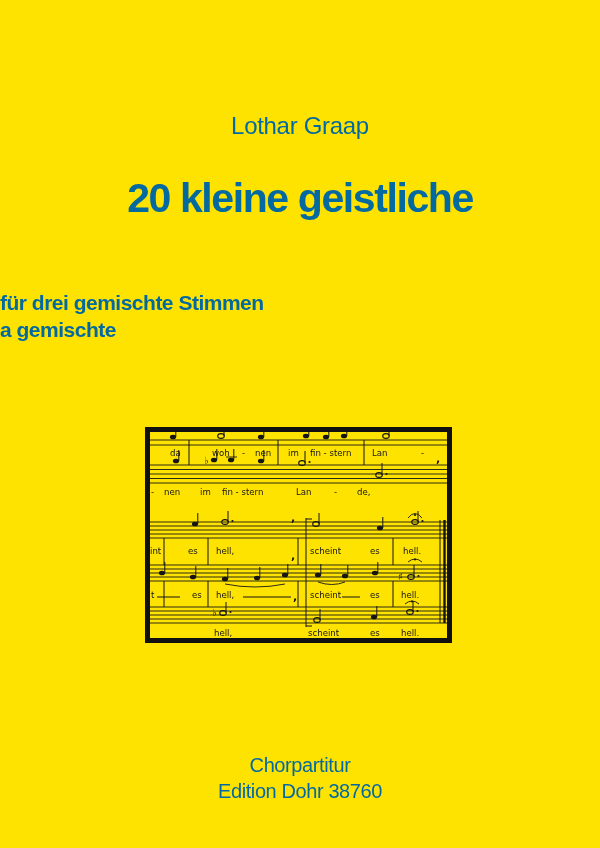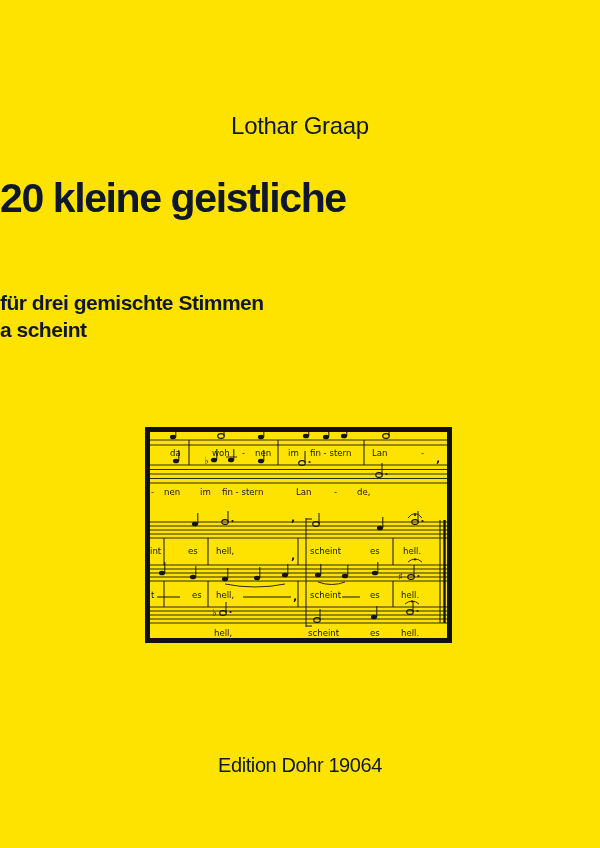--- a/index.html
+++ b/index.html
@@ -10,21 +10,21 @@
     color:#131313;
     font-family:"Liberation Sans", sans-serif;
     overflow:hidden;
   }
   .author{
     position:absolute;top:112px;left:0;width:100%;
     text-align:center;font-size:24px;letter-spacing:-0.3px;
   }
   .title{
     position:absolute;top:176px;left:0;width:100%;
-    text-align:left;font-size:41px;font-weight:bold;
+    text-align:center;font-size:41px;font-weight:bold;
     line-height:45px;letter-spacing:-1.4px;
   }
   .subtitle{
     position:absolute;top:289px;left:0;width:100%;
     text-align:left;font-size:21px;font-weight:bold;
     line-height:27px;letter-spacing:-0.5px;
   }
   .music-box{
     position:absolute;left:145px;top:427px;
     width:307px;height:216px;
@@ -45,31 +45,31 @@
   .slur{stroke:#151515;stroke-width:0.9;fill:none;}
   .nh{fill:#151515;}
   .nho{fill:none;stroke:#151515;stroke-width:1.1;}
   .lyr{font-family:"DejaVu Sans", sans-serif;font-size:8.6px;fill:#151515;}
   .acc{font-family:"DejaVu Sans", sans-serif;font-size:10px;fill:#151515;}
   .brm{font-family:"DejaVu Sans", sans-serif;font-size:11px;font-weight:bold;fill:#151515;}
 </style>
 </head>
 <body>
 
-<div class="page" style="background: rgb(255, 227, 0); color: #0f172a;">
+<div class="page" style="background: rgb(255, 227, 0); color: #0369a1;">
 
   <div class="author">Lothar Graap</div>
 
   <div class="title">
     <div>20 kleine geistliche</div>
   </div>
 
   <div class="subtitle">
     <div>für drei gemischte Stimmen</div>
-    <div>a scheint</div>
+    <div>a gemischte</div>
   </div>
 
   <div class="music-box" style="border-color: rgb(16, 16, 16);">
     <svg width="297" height="206" viewBox="0 0 297 206">
 
       <g>
         <line class="stf" x1="0" y1="8" x2="297" y2="8"></line>
         <line class="stf" x1="0" y1="13" x2="297" y2="13"></line>
         <line class="stf" x1="0" y1="33" x2="297" y2="33"></line>
         <line class="stf" x1="0" y1="37.5" x2="297" y2="37.5"></line>
@@ -243,16 +243,17 @@
 
         <text class="lyr" x="64" y="204">hell,</text>
         <text class="lyr" x="158" y="204">scheint</text>
         <text class="lyr" x="220" y="204">es</text>
         <text class="lyr" x="251" y="204">hell.</text>
       </g>
     </svg>
   </div>
 
   <div class="footer">
-    <div>Edition Dohr 19064</div>
+    <div>Chorpartitur</div>
+    <div>Edition Dohr 38760</div>
   </div>
 
 </div>
 
 </body></html>

